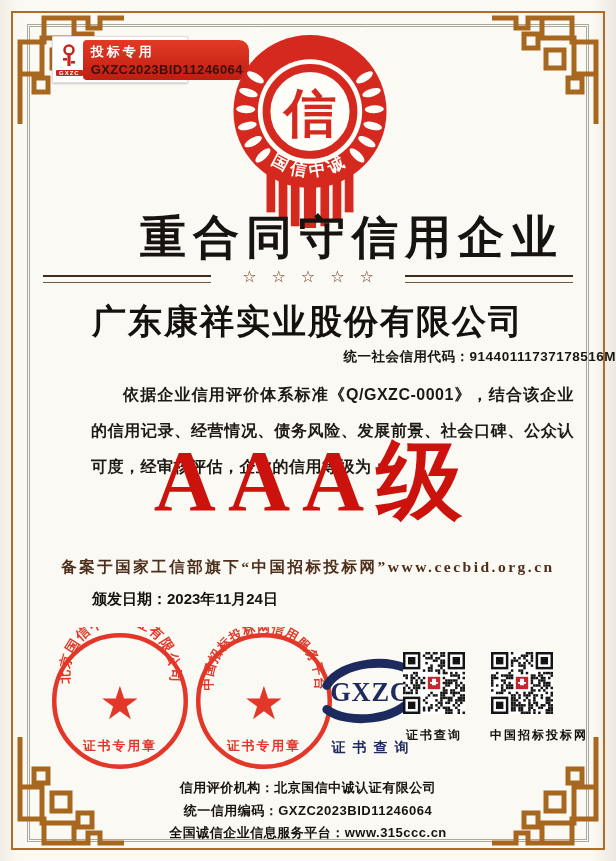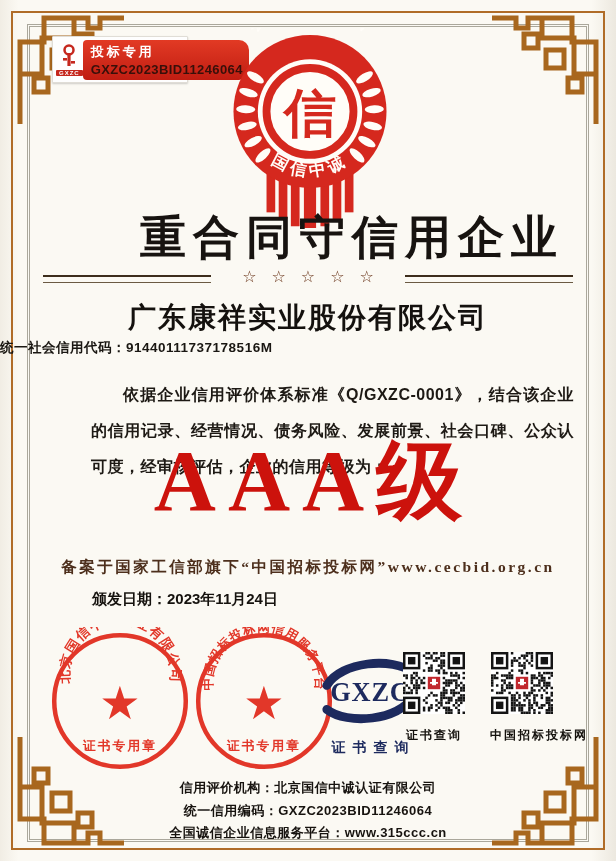--- a/index.html
+++ b/index.html
@@ -31,22 +31,22 @@
   .emblem{position:absolute;left:221px;top:28px;width:178px;height:200px;}
   
   .title{position:absolute;top:207px;left:0;width:100%;text-align:center;
     font-family:"Liberation Serif","DejaVu Serif",serif;font-weight:900;font-size:46px;
     letter-spacing:7px;color:#171310;margin-left:44px;}
   .rule-row{position:absolute;top:271px;left:0;width:100%;display:flex;align-items:center;justify-content:center;gap:16px;}
   .dbl-line{width:168px;height:5px;border-top:2px solid #3d2d1c;border-bottom:1px solid #6b5a43;}
   .stars{font-size:16px;color:#6e3a1f;letter-spacing:15px;text-indent:15px;line-height:1;transform:translateY(-2px);}
   
   .company{position:absolute;top:299px;left:0;width:100%;text-align:center;
-    font-weight:900;font-size:28px;letter-spacing:2px;color:#14110e;}
-  .credit-code{position:absolute;top:339px;left:0;width:100%;text-align:left;
+    font-weight:900;font-size:34px;letter-spacing:2px;color:#14110e;}
+  .credit-code{position:absolute;top:348px;left:0;width:100%;text-align:right;
     font-weight:bold;font-size:13.5px;color:#1a1712;letter-spacing:.5px;}
   
   .paragraph{position:absolute;top:377px;left:46px;right:42px;
     font-weight:bold;font-size:16px;line-height:2.25;color:#1d1914;
     text-align:justify;text-indent:2em;letter-spacing:.5px;margin-left:45px;}
   
   .grade{position:absolute;top:423px;left:0;width:100%;text-align:center;
     font-family:"Liberation Serif","DejaVu Serif",serif;font-weight:900;font-size:86px;
     color:#cc120c;letter-spacing:12px;text-indent:12px;}
   

